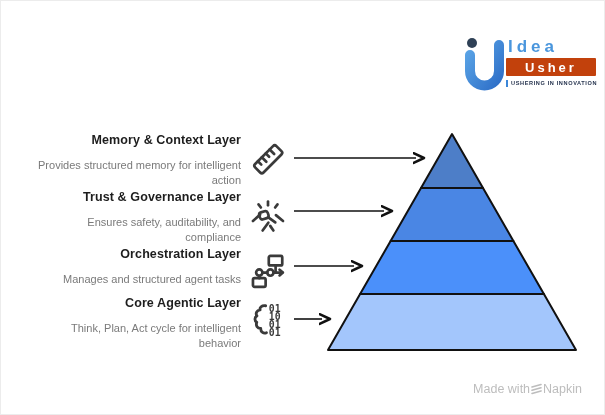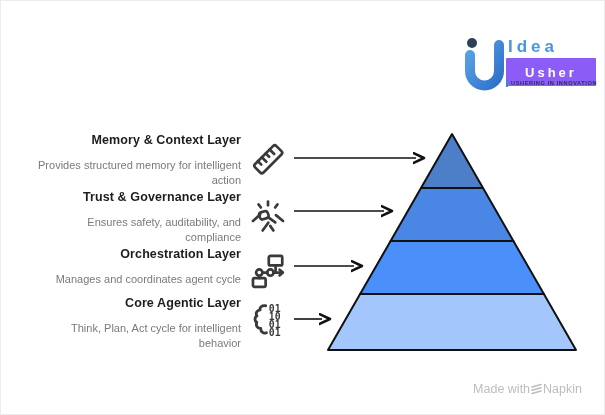--- a/index.html
+++ b/index.html
@@ -17,21 +17,21 @@
   
   #diagram-svg{position:absolute;left:0;top:0;}
   
   #logo{position:absolute;left:461px;top:32px;width:140px;height:62px;}
   #logo-mark{position:absolute;left:0;top:0;width:46px;height:60px;}
   #logo-idea{
     position:absolute;left:46px;top:4px;font-size:17px;font-weight:bold;
     color:#4a96dd;letter-spacing:4px;
   }
   #logo-usher-box{
-    position:absolute;left:44px;top:25px;width:90px;height:28px;background:#8b5cf6;
+    position:absolute;left:44px;top:25px;width:90px;height:18px;background:#c2410c;
     color:#ffffff;font-size:13px;font-weight:bold;letter-spacing:3px;
     display:flex;align-items:center;justify-content:center;border-radius:1px;
   }
   #logo-tagline{
     position:absolute;left:44px;top:47px;font-size:5.6px;font-weight:bold;
     color:#25334e;letter-spacing:.62px;border-left:2px solid #3b86d8;padding-left:3px;
     line-height:7px;
   }
   
   #footer{
@@ -48,21 +48,21 @@
   <div class="feature-text" style="top:132px">
     <div class="feature-title">Memory &amp; Context Layer</div>
     <div class="feature-desc">Provides structured memory for intelligent action</div>
   </div>
   <div class="feature-text" style="top:189px">
     <div class="feature-title">Trust &amp; Governance Layer</div>
     <div class="feature-desc">Ensures safety, auditability, and compliance</div>
   </div>
   <div class="feature-text" style="top:246px">
     <div class="feature-title">Orchestration Layer</div>
-    <div class="feature-desc">Manages and coordinates agent cycle</div>
+    <div class="feature-desc">Manages and structured agent tasks</div>
   </div>
   <div class="feature-text" style="top:295px">
     <div class="feature-title">Core Agentic Layer</div>
     <div class="feature-desc">Think, Plan, Act cycle for intelligent behavior</div>
   </div>
 
   <div class="feature-icon" style="top:139px">
     <svg viewBox="0 0 24 24" fill="none" stroke="#3a3a3a" stroke-width="1.7" stroke-linecap="round" stroke-linejoin="round">
       <g transform="rotate(-45 12 12)">
         <rect x="2.5" y="8.5" width="19" height="7.5" rx="1.5"></rect>

